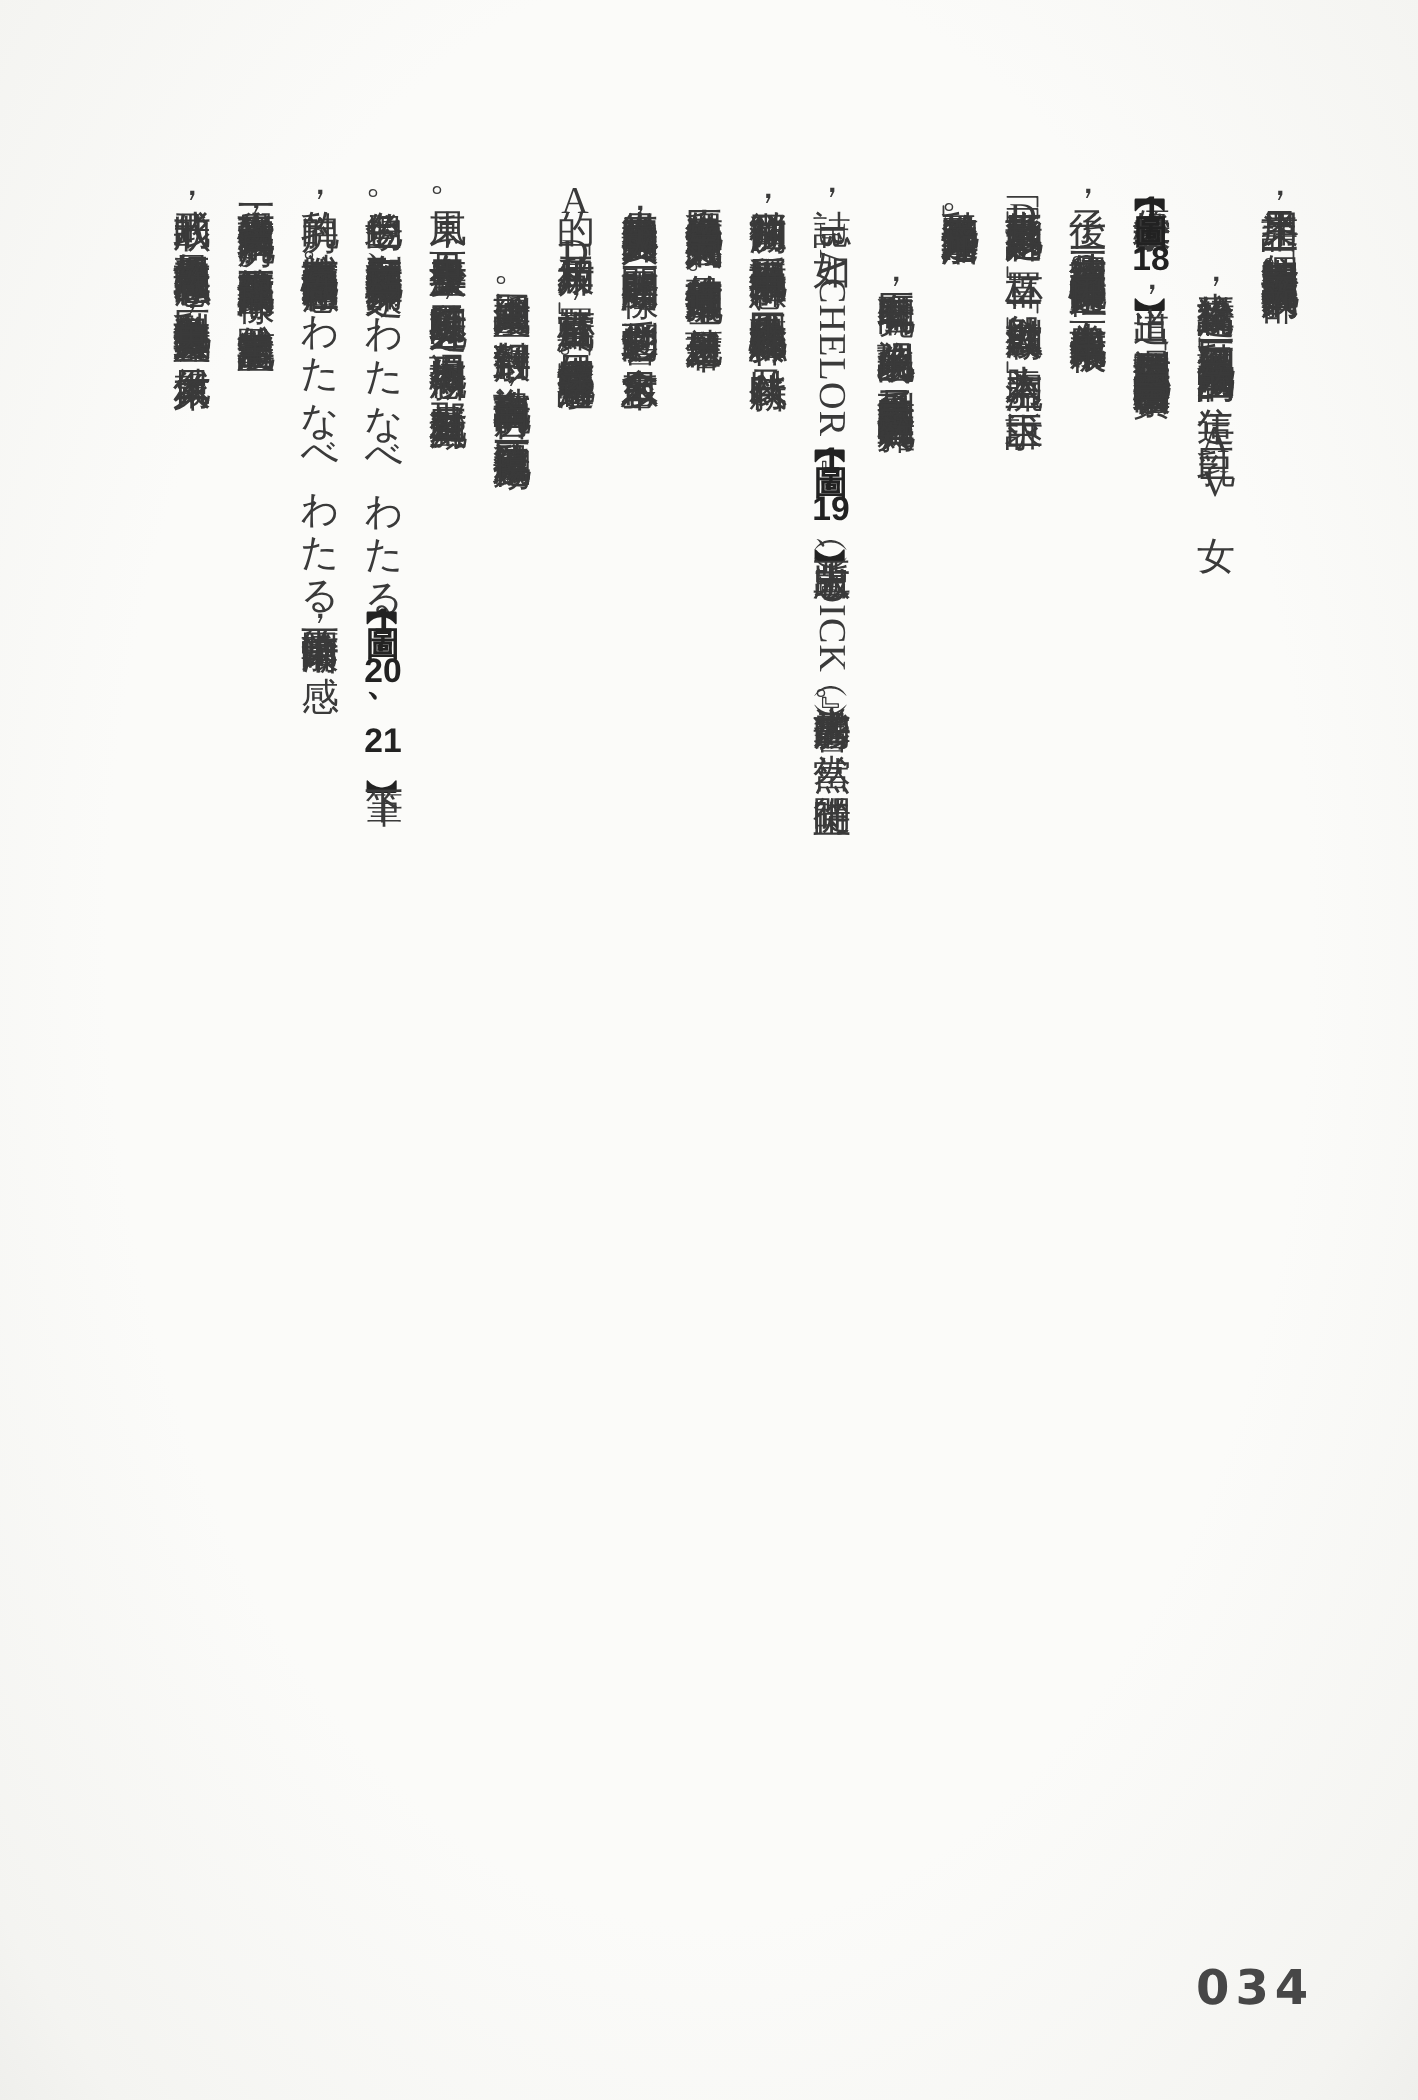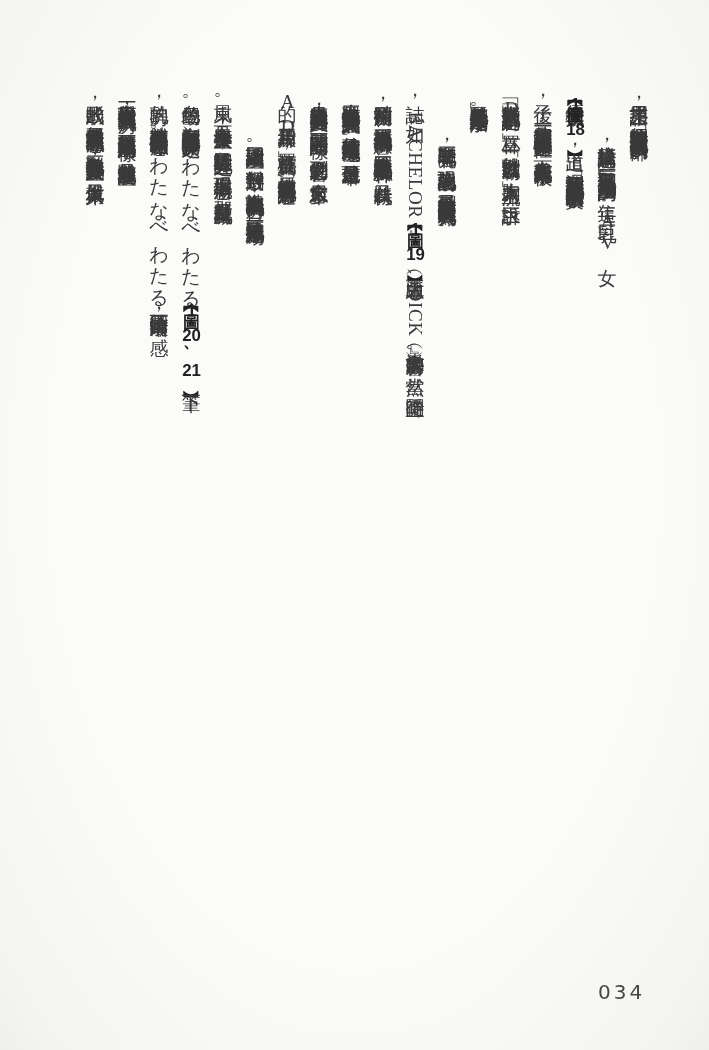--- a/index.html
+++ b/index.html
@@ -45,22 +45,22 @@
     font-weight: 700;
     color: #222222;
     font-family: "Liberation Sans", sans-serif;
     font-size: 17px;
   }
   .page-number {
     position: absolute;
     left: 598px;
     top: 980px;
     font-family: "DejaVu Sans", sans-serif;
-    font-weight: 400;
-    font-size: 20px;
+    font-weight: 700;
+    font-size: 24px;
     letter-spacing: 3px;
     color: #474747;
   }
 </style>
 </head>
 <body>
 
 <div class="scan-page">
   <div class="text-block">
       <div class="col"><span class="seg">業界用語，這個時期一般人很少會用「巨乳」來指稱胸圍較大的胸部。</span></div>

